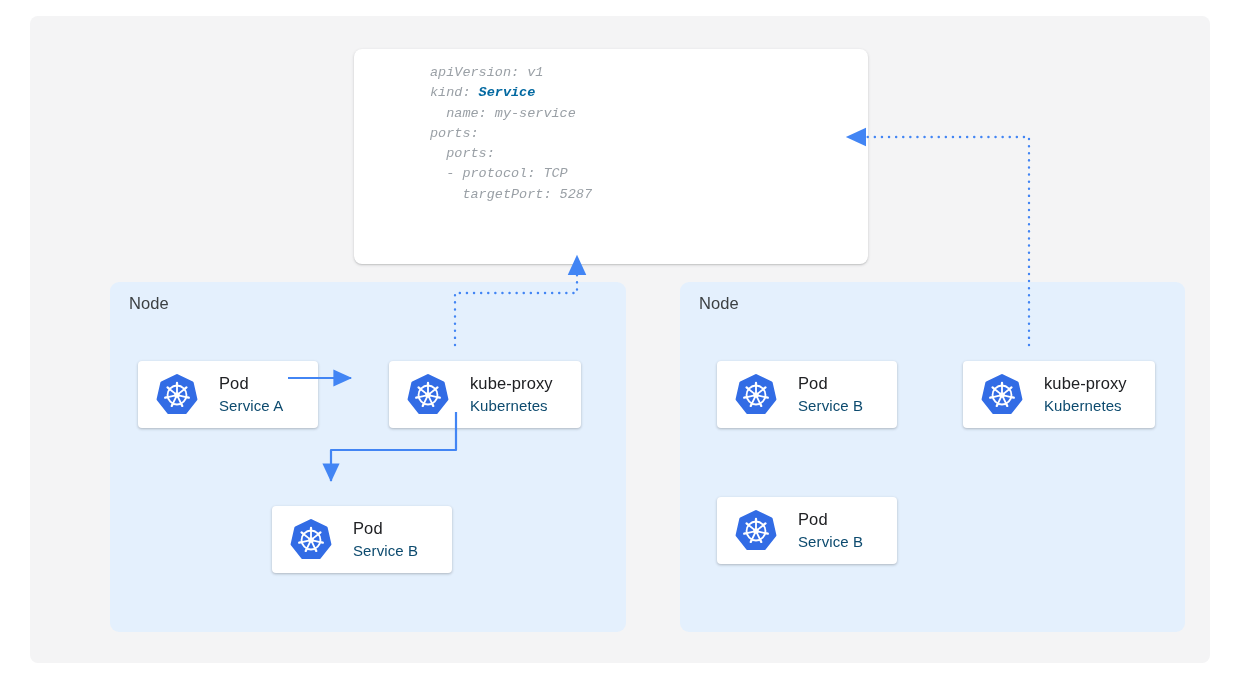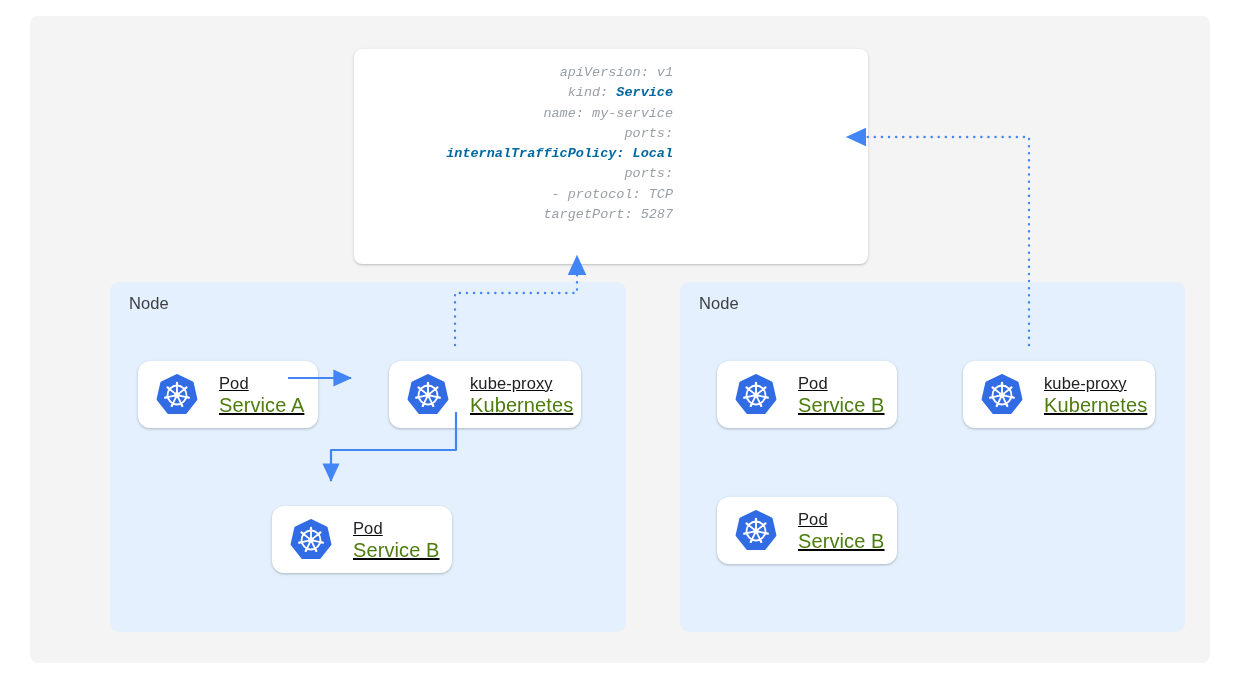--- a/index.html
+++ b/index.html
@@ -28,21 +28,20 @@
   
   #yaml-card {
     position: absolute;
     left: 324px;
     top: 33px;
     width: 514px;
     height: 215px;
     background: #ffffff;
     border-radius: 8px;
     box-shadow: 0 1px 3px rgba(60,64,67,0.22), 0 1px 1px rgba(60,64,67,0.10);
-    text-align: right;
   }
   #yaml-code {
     position: absolute;
     left: 76px;
     top: 14px;
     font-family: "Liberation Mono", "DejaVu Sans Mono", monospace;
     font-size: 13.5px;
     line-height: 20.3px;
     color: #9aa0a6;
     font-style: italic;
@@ -65,47 +64,46 @@
     left: 19px;
     top: 12px;
     font-size: 16.5px;
     color: #3c4043;
     letter-spacing: .1px;
   }
   
   .card {
     position: absolute;
     background: #ffffff;
-    border-radius: 12px;
+    border-radius: 4px;
     box-shadow: 0 1px 3px rgba(60,64,67,0.24), 0 1px 2px rgba(60,64,67,0.10);
     display: flex;
     align-items: center;
-    text-decoration: underline;
   }
   .card .logo {
     width: 44px;
     height: 44px;
     margin-left: 17px;
     flex: 0 0 auto;
   }
   .card .txt {
     margin-left: 20px;
     display: flex;
     flex-direction: column;
     justify-content: center;
   }
   .card .title {
     font-size: 16.5px;
     color: #202124;
     line-height: 21px;
     letter-spacing: .1px;
   }
   .card .sub {
-    font-size: 20px;
-    color: #4d7c0f;
+    font-size: 15px;
+    color: #0c4a6e;
     line-height: 21px;
     margin-top: 1px;
     letter-spacing: .1px;
   }
   #card-pod-a        { left: 108px; top: 345px; width: 180px; height: 67px; }
   #card-kube-left    { left: 359px; top: 345px; width: 192px; height: 67px; }
   #card-pod-b-left   { left: 242px; top: 490px; width: 180px; height: 67px; }
   #card-pod-b-right  { left: 687px; top: 345px; width: 180px; height: 67px; }
   #card-kube-right   { left: 933px; top: 345px; width: 192px; height: 67px; }
   #card-pod-b-right2 { left: 687px; top: 481px; width: 180px; height: 67px; }
@@ -118,21 +116,21 @@
     pointer-events: none;
   }
 </style>
 </head>
 <body>
 
 <div id="stage">
   <div id="canvas">
 
     <div id="yaml-card">
-      <div id="yaml-code"><div>apiVersion: v1</div><div>kind: <span class="b">Service</span></div><div>  name: my-service</div><div>ports:</div><div>  <span class="b">internalTrafficPolicy: Local</span></div><div>  ports:</div><div>  - protocol: TCP</div><div>    targetPort: 5287</div></div>
+      <div id="yaml-code"><div>apiVersion: v1</div><div>kind: <span class="b">Service</span></div><div>  name: my-service</div><div>ports:</div><div>  ports:</div><div>  - protocol: TCP</div><div>    targetPort: 5287</div></div>
     </div>
 
     <div class="node-panel" id="node-panel-left">
       <div class="node-label">Node</div>
     </div>
 
     <div class="node-panel" id="node-panel-right">
       <div class="node-label">Node</div>
     </div>
 

